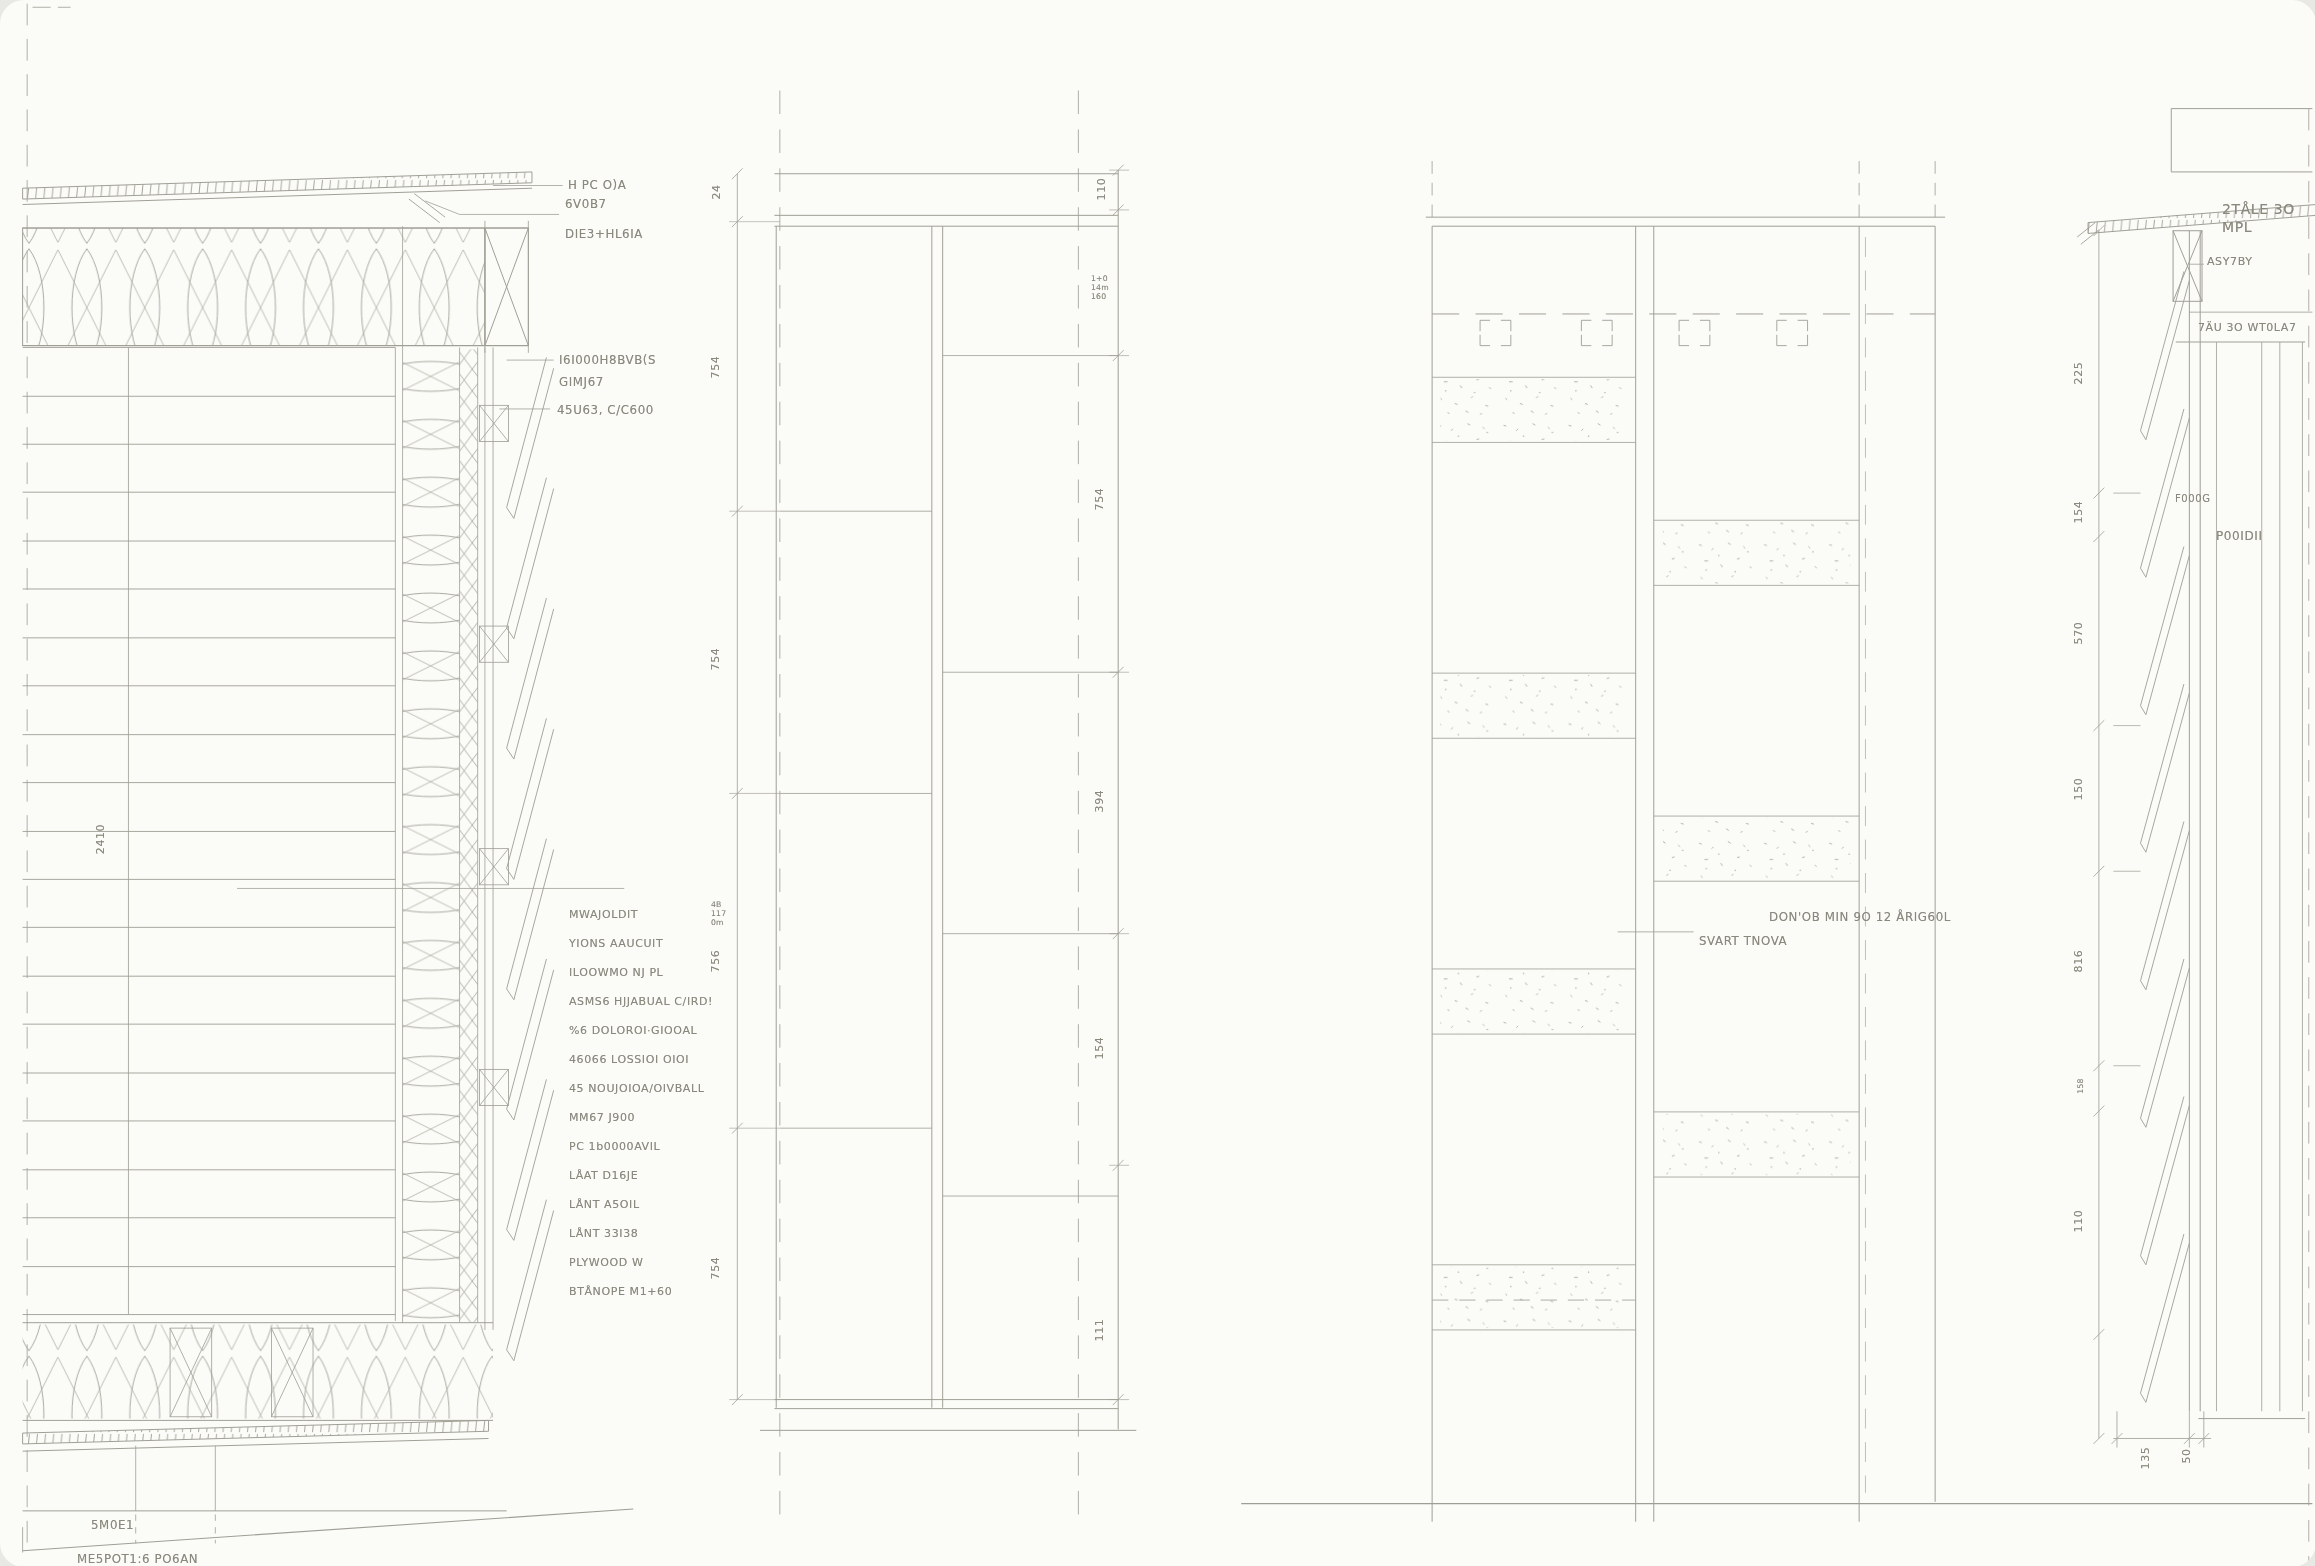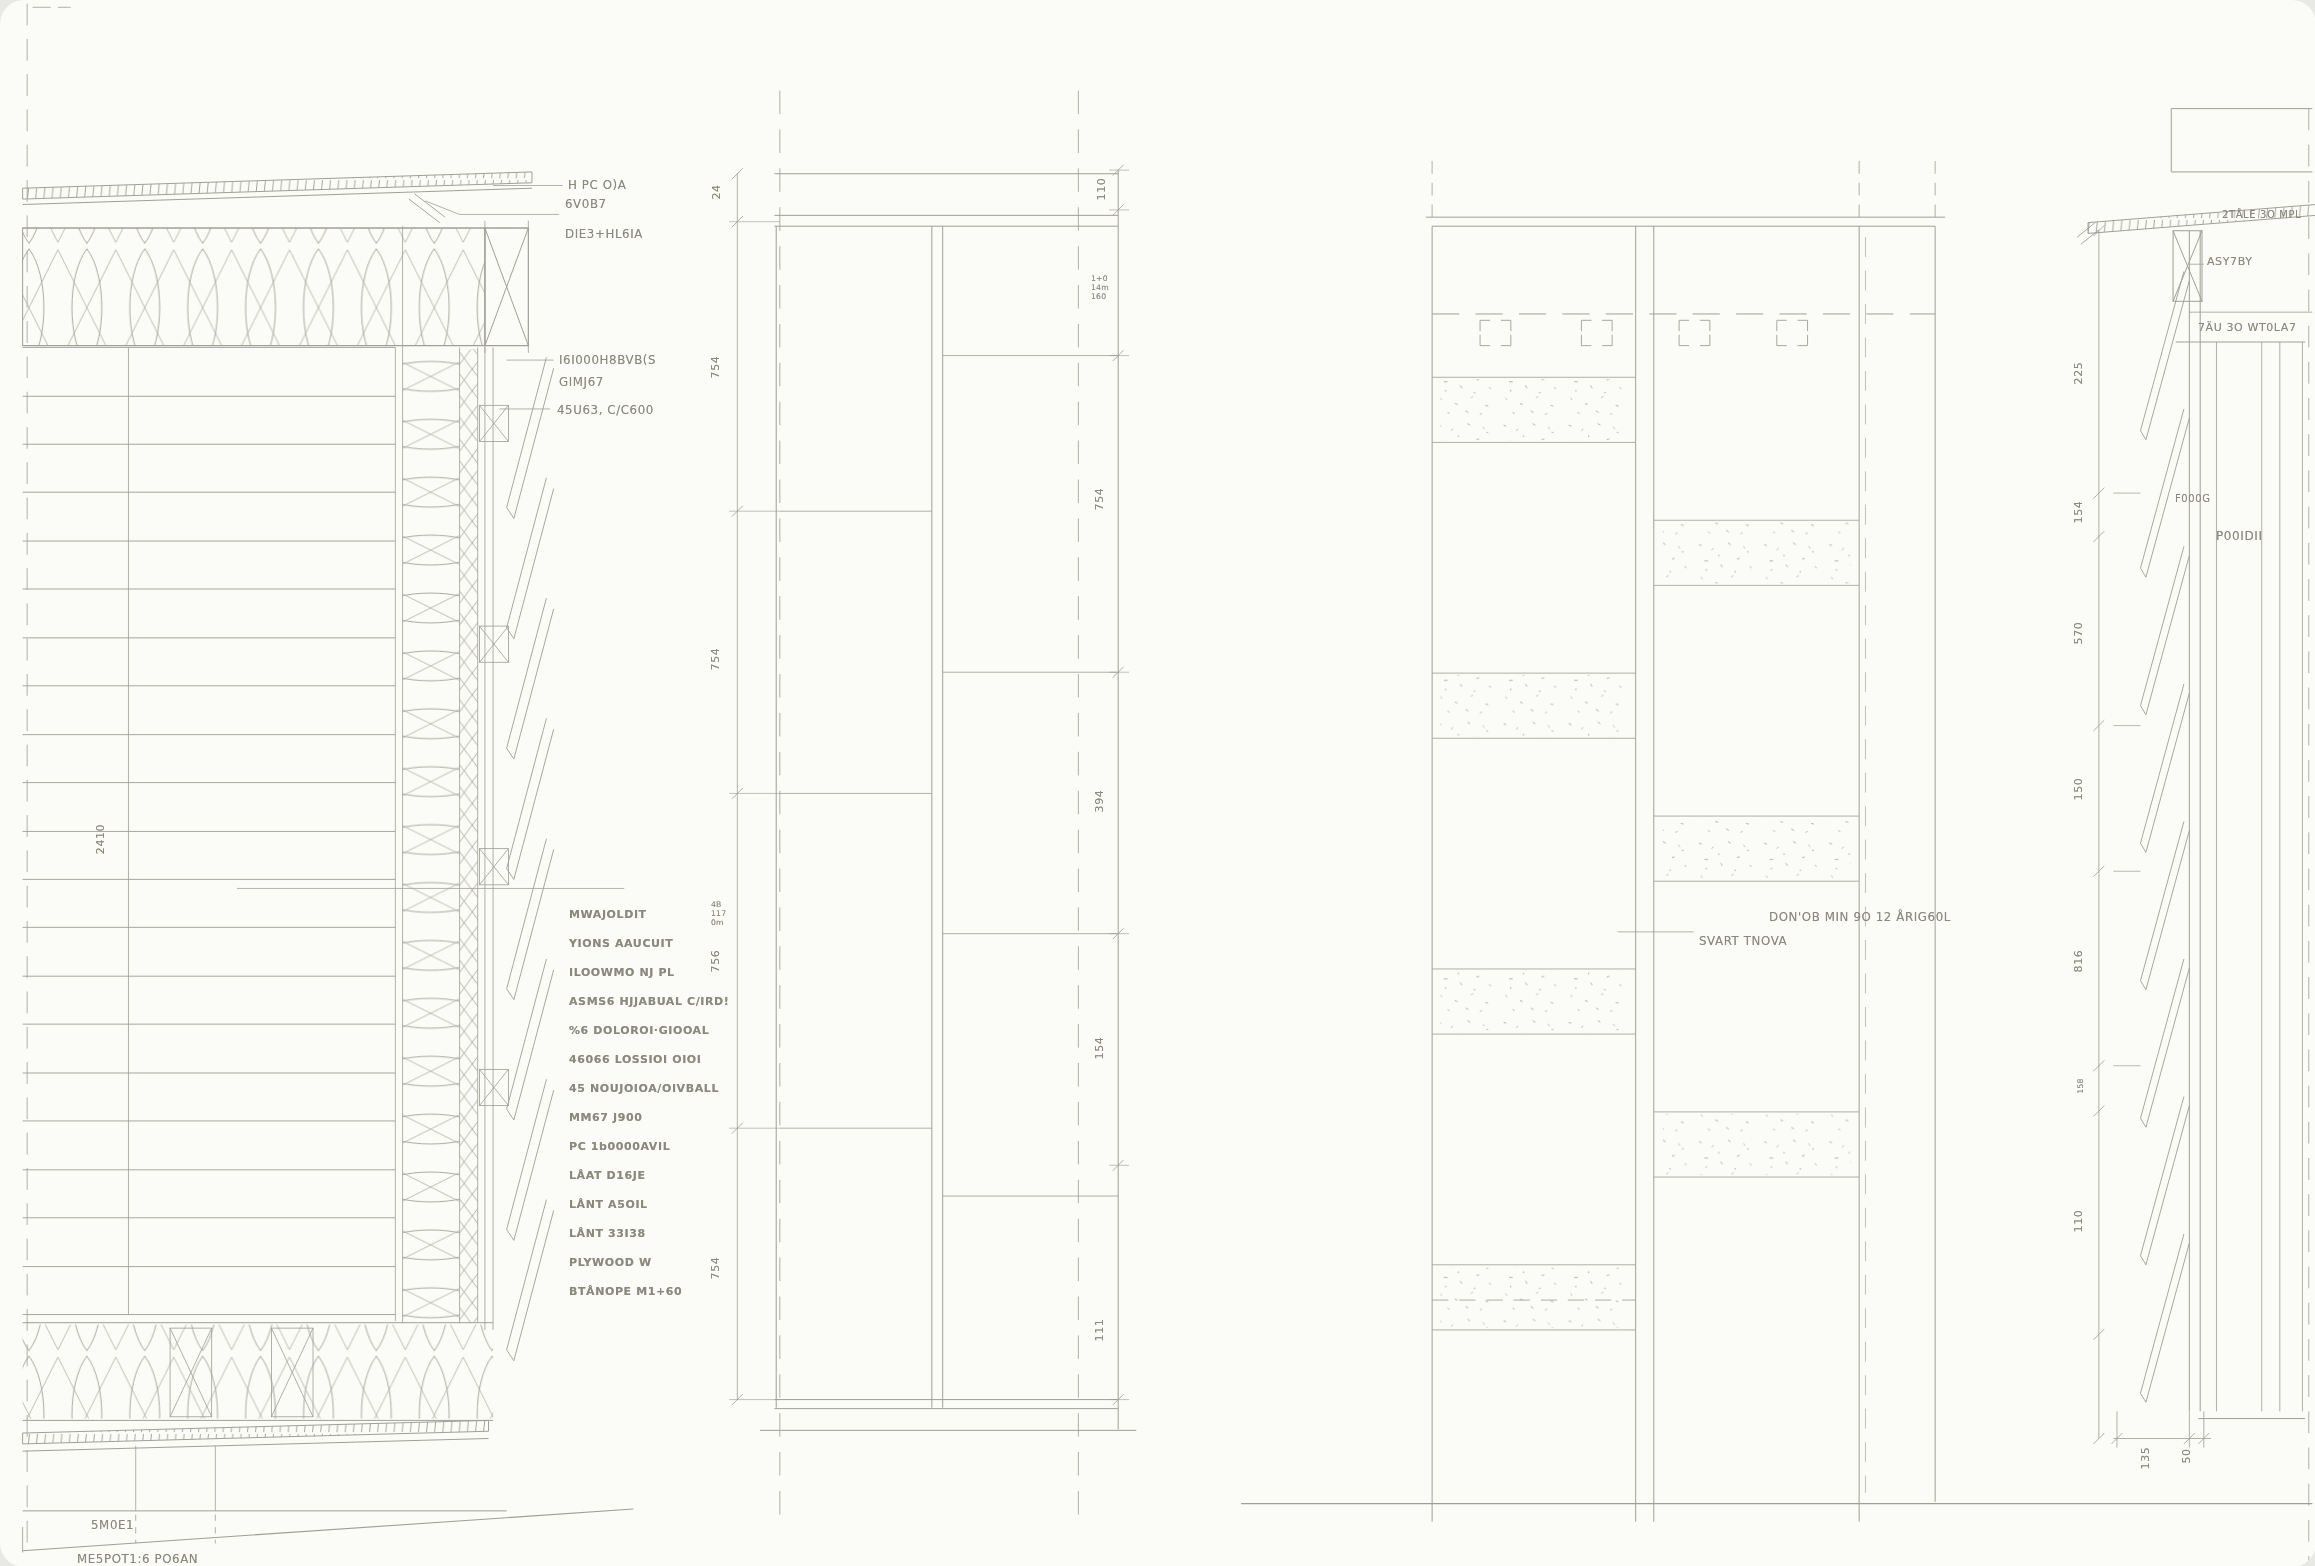--- a/index.html
+++ b/index.html
@@ -4,21 +4,21 @@
 <style>
   html,body{margin:0;padding:0;background:#e8e8e4;}
   .sheet{position:relative;width:2316px;height:1567px;background:#fbfbf8;overflow:hidden;
          font-family:"DejaVu Sans",sans-serif;border-radius:24px;}
   svg.lines{position:absolute;left:0;top:0;}
   .lbl{position:absolute;font:11.8px/1.3 "DejaVu Sans",sans-serif;color:#8b897e;
        letter-spacing:0.6px;white-space:pre-line;text-shadow:0 0 0.5px rgba(139,137,126,.55);}
   .sm{font-size:11px;}
   .tiny{font-size:7.7px;line-height:1.15;letter-spacing:0.2px;}
   .rot{transform:translate(-50%,-50%) rotate(-90deg);transform-origin:center;white-space:nowrap;}
-  .noteblock div{height:14.7px;font-weight:bold;}
+  .noteblock div{height:14.7px;}
 </style>
 </head>
 <body>
 
 <div class="sheet">
 
 <svg class="lines" width="2316" height="1567" viewBox="0 0 2560 1732">
   <defs>
     <pattern id="batt" width="64" height="136" patternUnits="userSpaceOnUse">
       <path d="M0,4 L64,132 M64,4 L0,132" stroke="#aBaa9f" stroke-width="0.9" fill="none"></path>
@@ -247,21 +247,21 @@
 14m
 160</div>
 <div class="lbl rot sm" style="left:1100px;top:499px">754</div>
 <div class="lbl rot sm" style="left:1100px;top:801px">394</div>
 <div class="lbl rot sm" style="left:1100px;top:1048px">154</div>
 <div class="lbl rot sm" style="left:1100px;top:1330px">111</div>
 
 <div class="lbl" style="left:1769px;top:910px">DON'OB MIN 9O 12 ÅRIG60L</div>
 <div class="lbl" style="left:1699px;top:934px">SVART TNOVA</div>
 
-<div class="lbl sm" style="left:2222px;top:208px;font-size:10px">2TÅLE 3O MPL</div>
+<div class="lbl sm" style="left:2222px;top:200px;font-size:14px">2TÅLE 3O MPL</div>
 <div class="lbl sm" style="left:2207px;top:255px">ASY7BY</div>
 <div class="lbl sm" style="left:2198px;top:321px">7ÄU 3O WT0LA7</div>
 <div class="lbl" style="left:2175px;top:492px;font-size:10px">F000G</div>
 <div class="lbl" style="left:2216px;top:529px;font-size:12px">P00IDII</div>
 
 <div class="lbl rot sm" style="left:2079px;top:373px">225</div>
 <div class="lbl rot sm" style="left:2079px;top:512px">154</div>
 <div class="lbl rot sm" style="left:2079px;top:633px">570</div>
 <div class="lbl rot sm" style="left:2079px;top:789px">150</div>
 <div class="lbl rot sm" style="left:2079px;top:961px">816</div>

